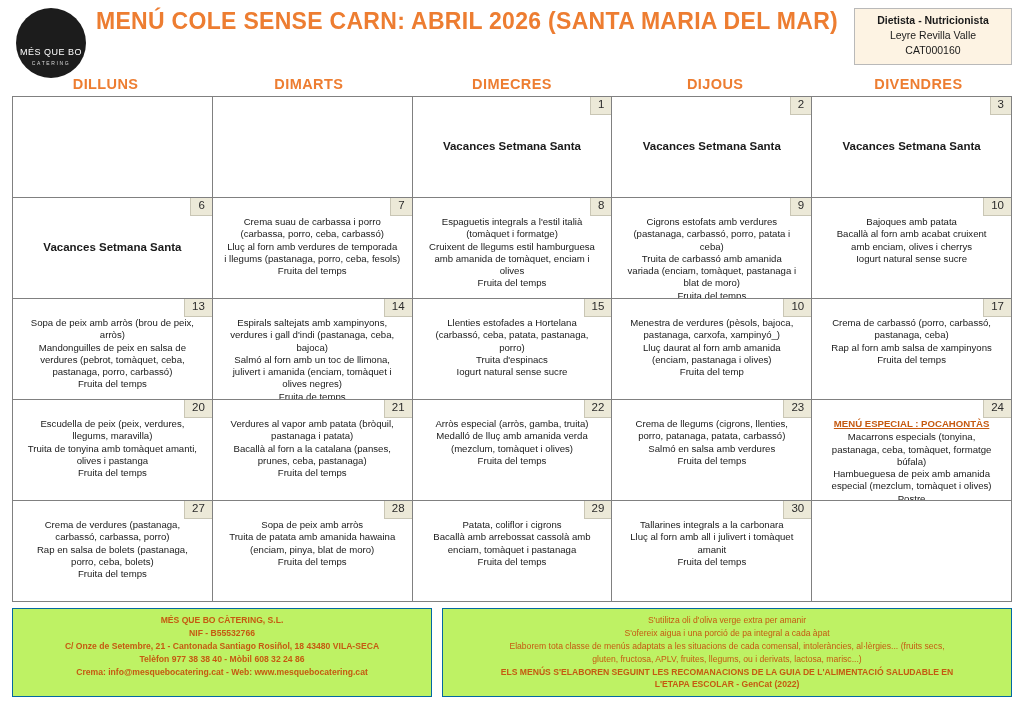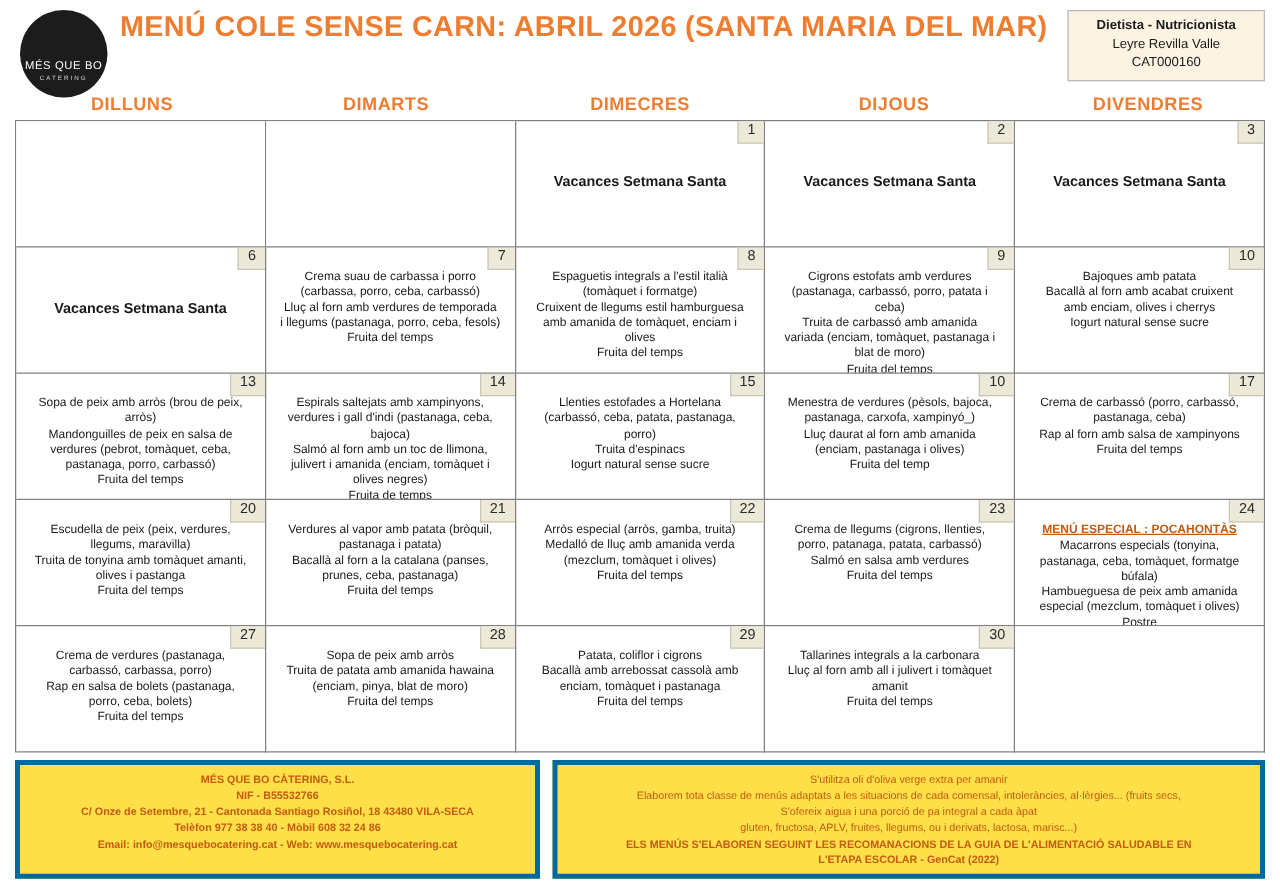--- a/index.html
+++ b/index.html
@@ -163,22 +163,22 @@
     display: block;
   }
 
   
   .footer {
     display: flex;
     gap: 10px;
     margin-top: 6px;
   }
   .foot-box {
-    border: 4px solid #0369a1;
-    background: #fde047;
+    border: 1px solid #0369a1;
+    background: #bef264;
     color: #c55a11;
     font-size: 8.6px;
     line-height: 1.5;
     text-align: center;
     padding: 5px 6px;
     box-sizing: border-box;
   }
   .foot-left {
     width: 42%;
   }
@@ -432,25 +432,25 @@
       </div>
       <div class="cell empty"></div>
     </div>
 
   <div class="footer">
     <div class="foot-box foot-left" id="foot-left">
         <div class="b">MÉS QUE BO CÀTERING, S.L.</div>
         <div class="b">NIF - B55532766</div>
         <div class="b">C/ Onze de Setembre, 21 - Cantonada Santiago Rosiñol, 18 43480 VILA-SECA</div>
         <div class="b">Telèfon 977 38 38 40 - Mòbil 608 32 24 86</div>
-        <div class="b">Email: info@mesquebocatering.cat - Web: www.mesquebocatering.cat</div>
+        <div class="b">Crema: info@mesquebocatering.cat - Web: www.mesquebocatering.cat</div>
       </div>
     <div class="foot-box foot-right" id="foot-right">
         <div>S'utilitza oli d'oliva verge extra per amanir</div>
+        <div>S'ofereix aigua i una porció de pa integral a cada àpat</div>
         <div>Elaborem tota classe de menús adaptats a les situacions de cada comensal, intoleràncies, al·lèrgies... (fruits secs,</div>
-        <div>S'ofereix aigua i una porció de pa integral a cada àpat</div>
         <div>gluten, fructosa, APLV, fruites, llegums, ou i derivats, lactosa, marisc...)</div>
         <div class="b">ELS MENÚS S'ELABOREN SEGUINT LES RECOMANACIONS DE LA GUIA DE L'ALIMENTACIÓ SALUDABLE EN</div>
         <div class="b">L'ETAPA ESCOLAR - GenCat (2022)</div>
       </div>
   </div>
 
 </div>
 
 </body></html>

